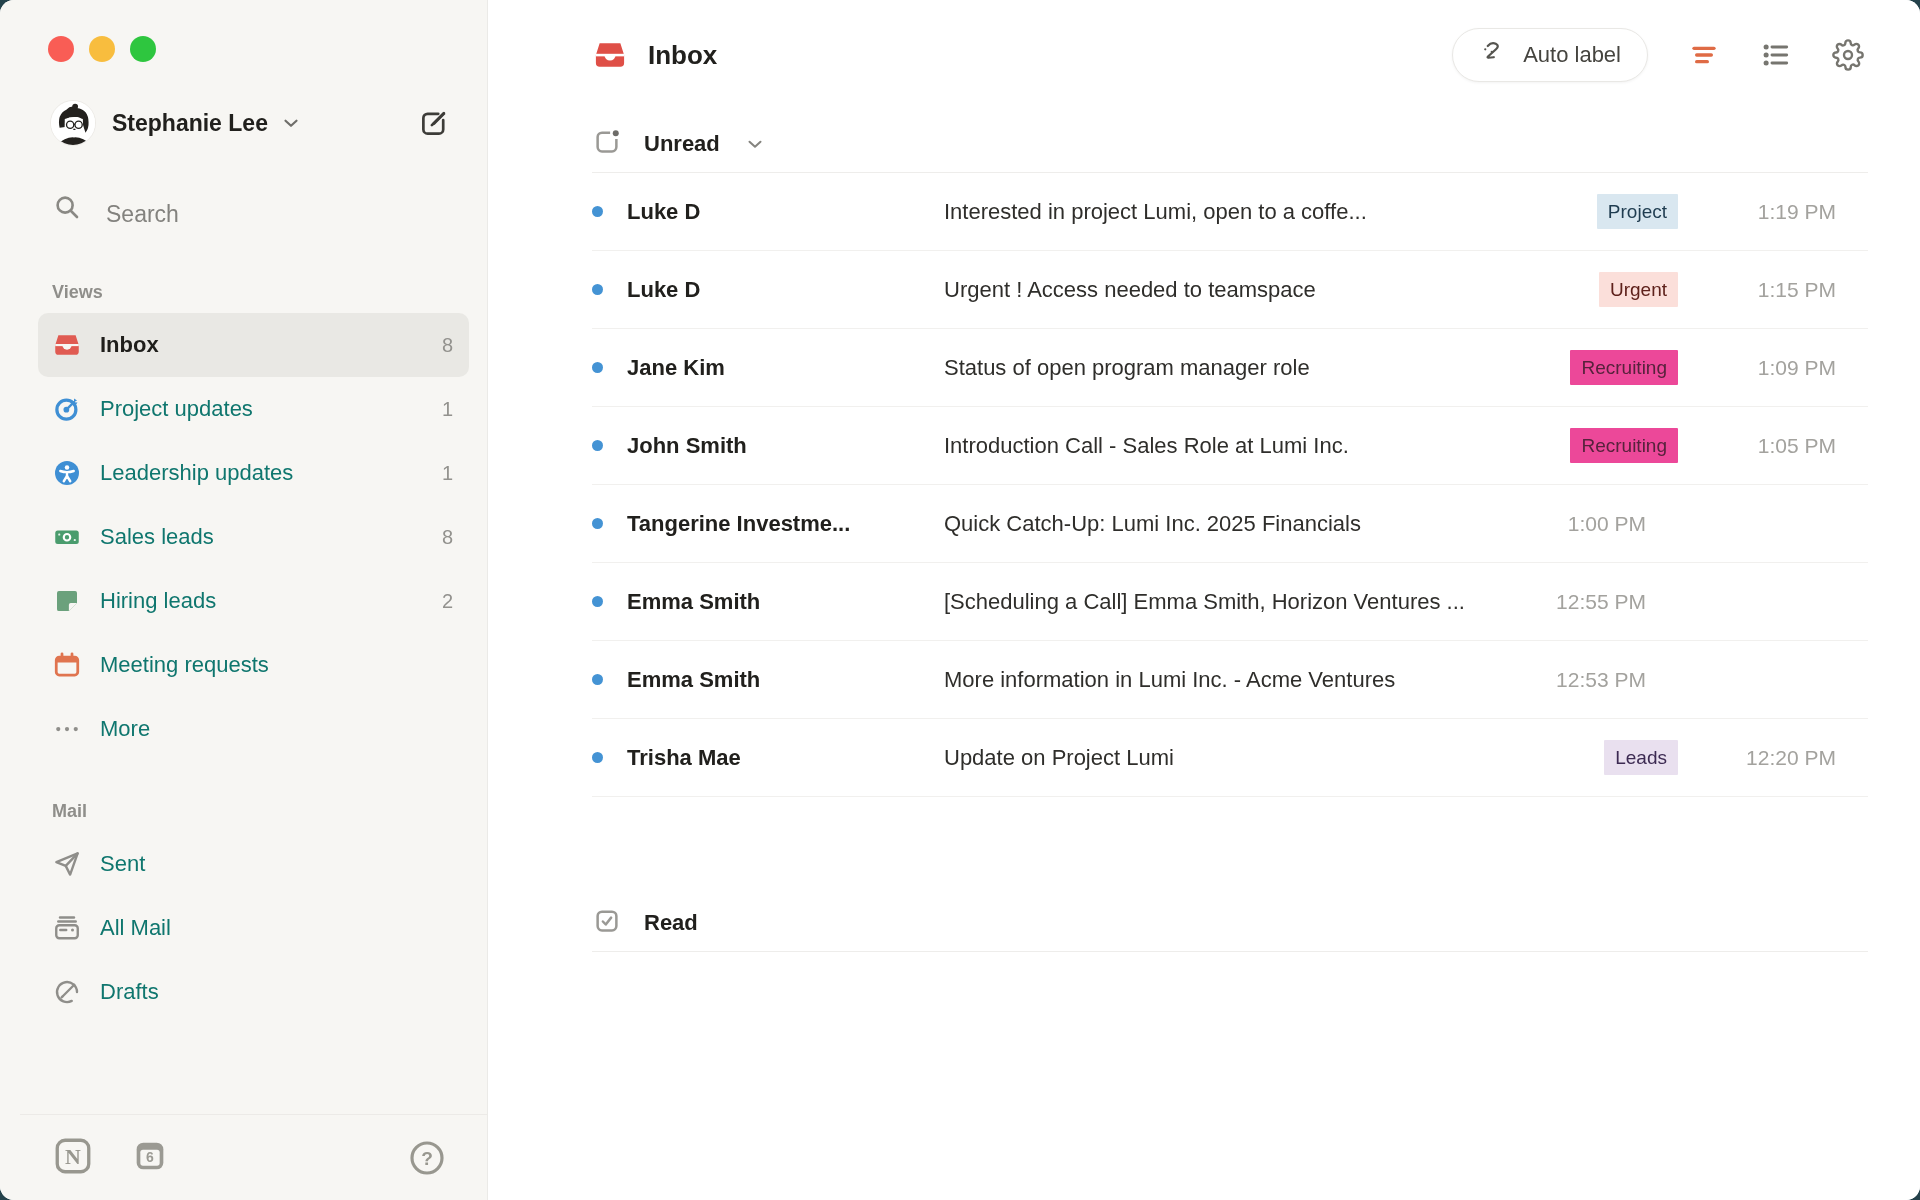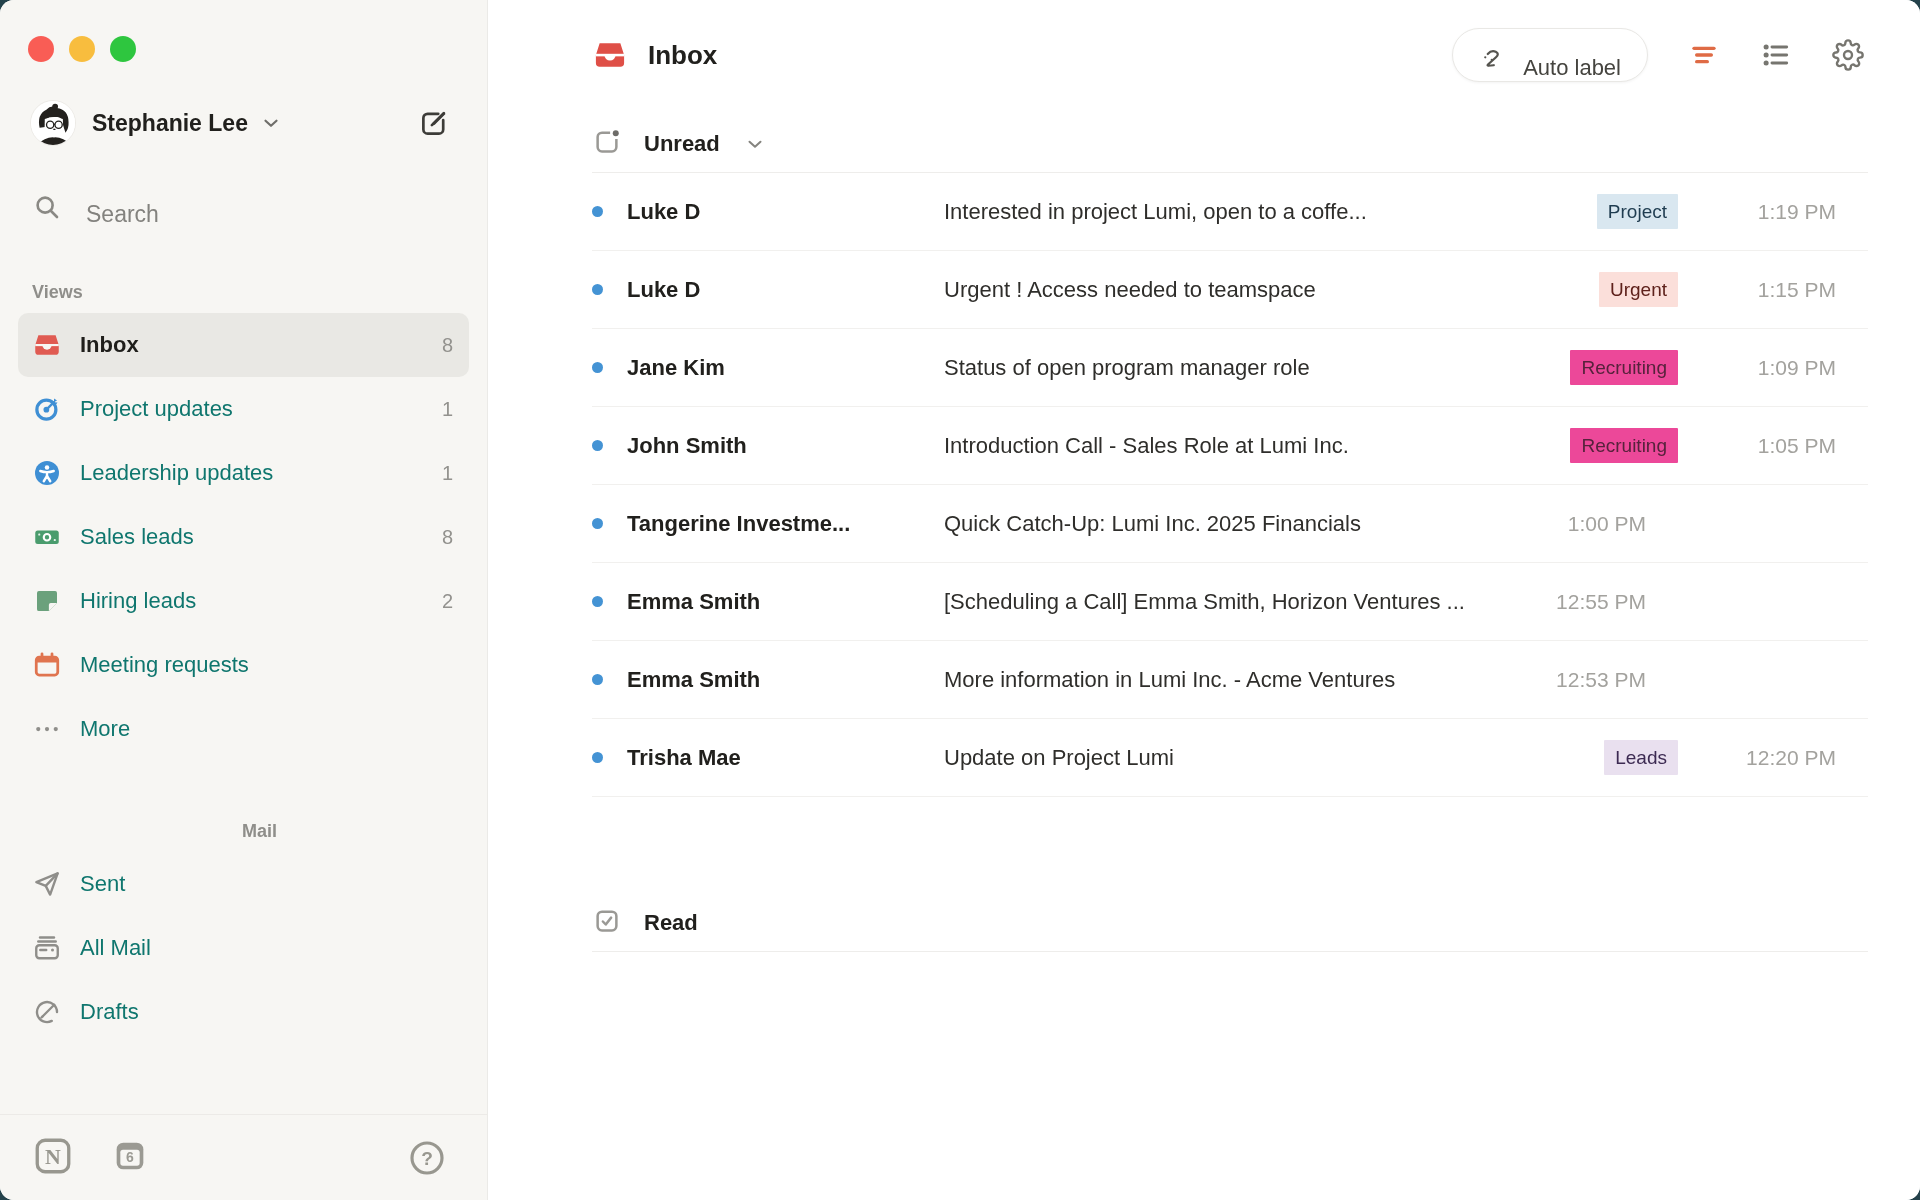--- a/index.html
+++ b/index.html
@@ -17,20 +17,21 @@
     display:flex;
     background:#ffffff;
   }
   
   .sidebar {
     width:488px; min-width:488px;
     background:#f7f6f3;
     border-right:1px solid #ebeae7;
     display:flex; flex-direction:column;
     position:relative;
+    padding-left:20px;
   }
   .traffic-lights { display:flex; gap:15px; padding:36px 0 0 28px; }
   .tl { width:26px; height:26px; border-radius:50%; }
   .tl-red { background:#f95d55; }
   .tl-yellow { background:#f8bd3e; }
   .tl-green { background:#2ec63f; }
 
   .account-row {
     display:flex; align-items:center;
     margin:38px 36px 0 30px;
@@ -47,21 +48,21 @@
 
   .search-row {
     display:flex; align-items:flex-end; gap:24px;
     margin:46px 36px 0 32px; color:#83827e; font-size:23px;
   }
 
   .section-label {
     font-size:18px; font-weight:700; color:#8f8e8a;
     margin:54px 0 10px 32px;
   }
-  .section-label.mail { margin-top:60px;text-align:center; }
+  .section-label.mail { margin-top:40px; }
 
   .nav { padding:0 18px; }
   .nav-item {
     display:flex; align-items:center;
     height:64px; padding:0 16px 0 14px;
     border-radius:10px; cursor:pointer;
   }
   .nav-item.selected { background:#e9e8e4; }
   .nav-icon { width:30px; height:30px; margin-right:18px; flex-shrink:0; display:flex; align-items:center; justify-content:center; }
   .nav-label { font-size:22px; color:#0f766e; }
@@ -80,21 +81,21 @@
   
   .main { flex:1; background:#ffffff; position:relative; }
   .main-header {
     display:flex; align-items:center;
     padding:28px 56px 0 104px;
   }
   .main-title-icon { display:flex; }
   .main-title { font-size:26px; font-weight:700; margin-left:20px; color:#21201d; }
   .header-actions { margin-left:auto; display:flex; align-items:center; gap:40px; }
   .auto-label-btn {
-    display:flex; align-items:flex-end; gap:14px;
+    display:flex; align-items:center; gap:14px;
     border:1px solid #e9e8e5; background:#ffffff;
     border-radius:27px; height:54px; padding:0 26px;
     font-size:22px; color:#45443f; cursor:pointer;
     box-shadow:0 1px 3px rgba(0,0,0,0.05);
   }
   .icon-btn { display:flex; align-items:center; cursor:pointer; }
 
   .list-area { padding:0 52px 0 104px; }
   .group-header {
     display:flex; align-items:center; gap:22px;

